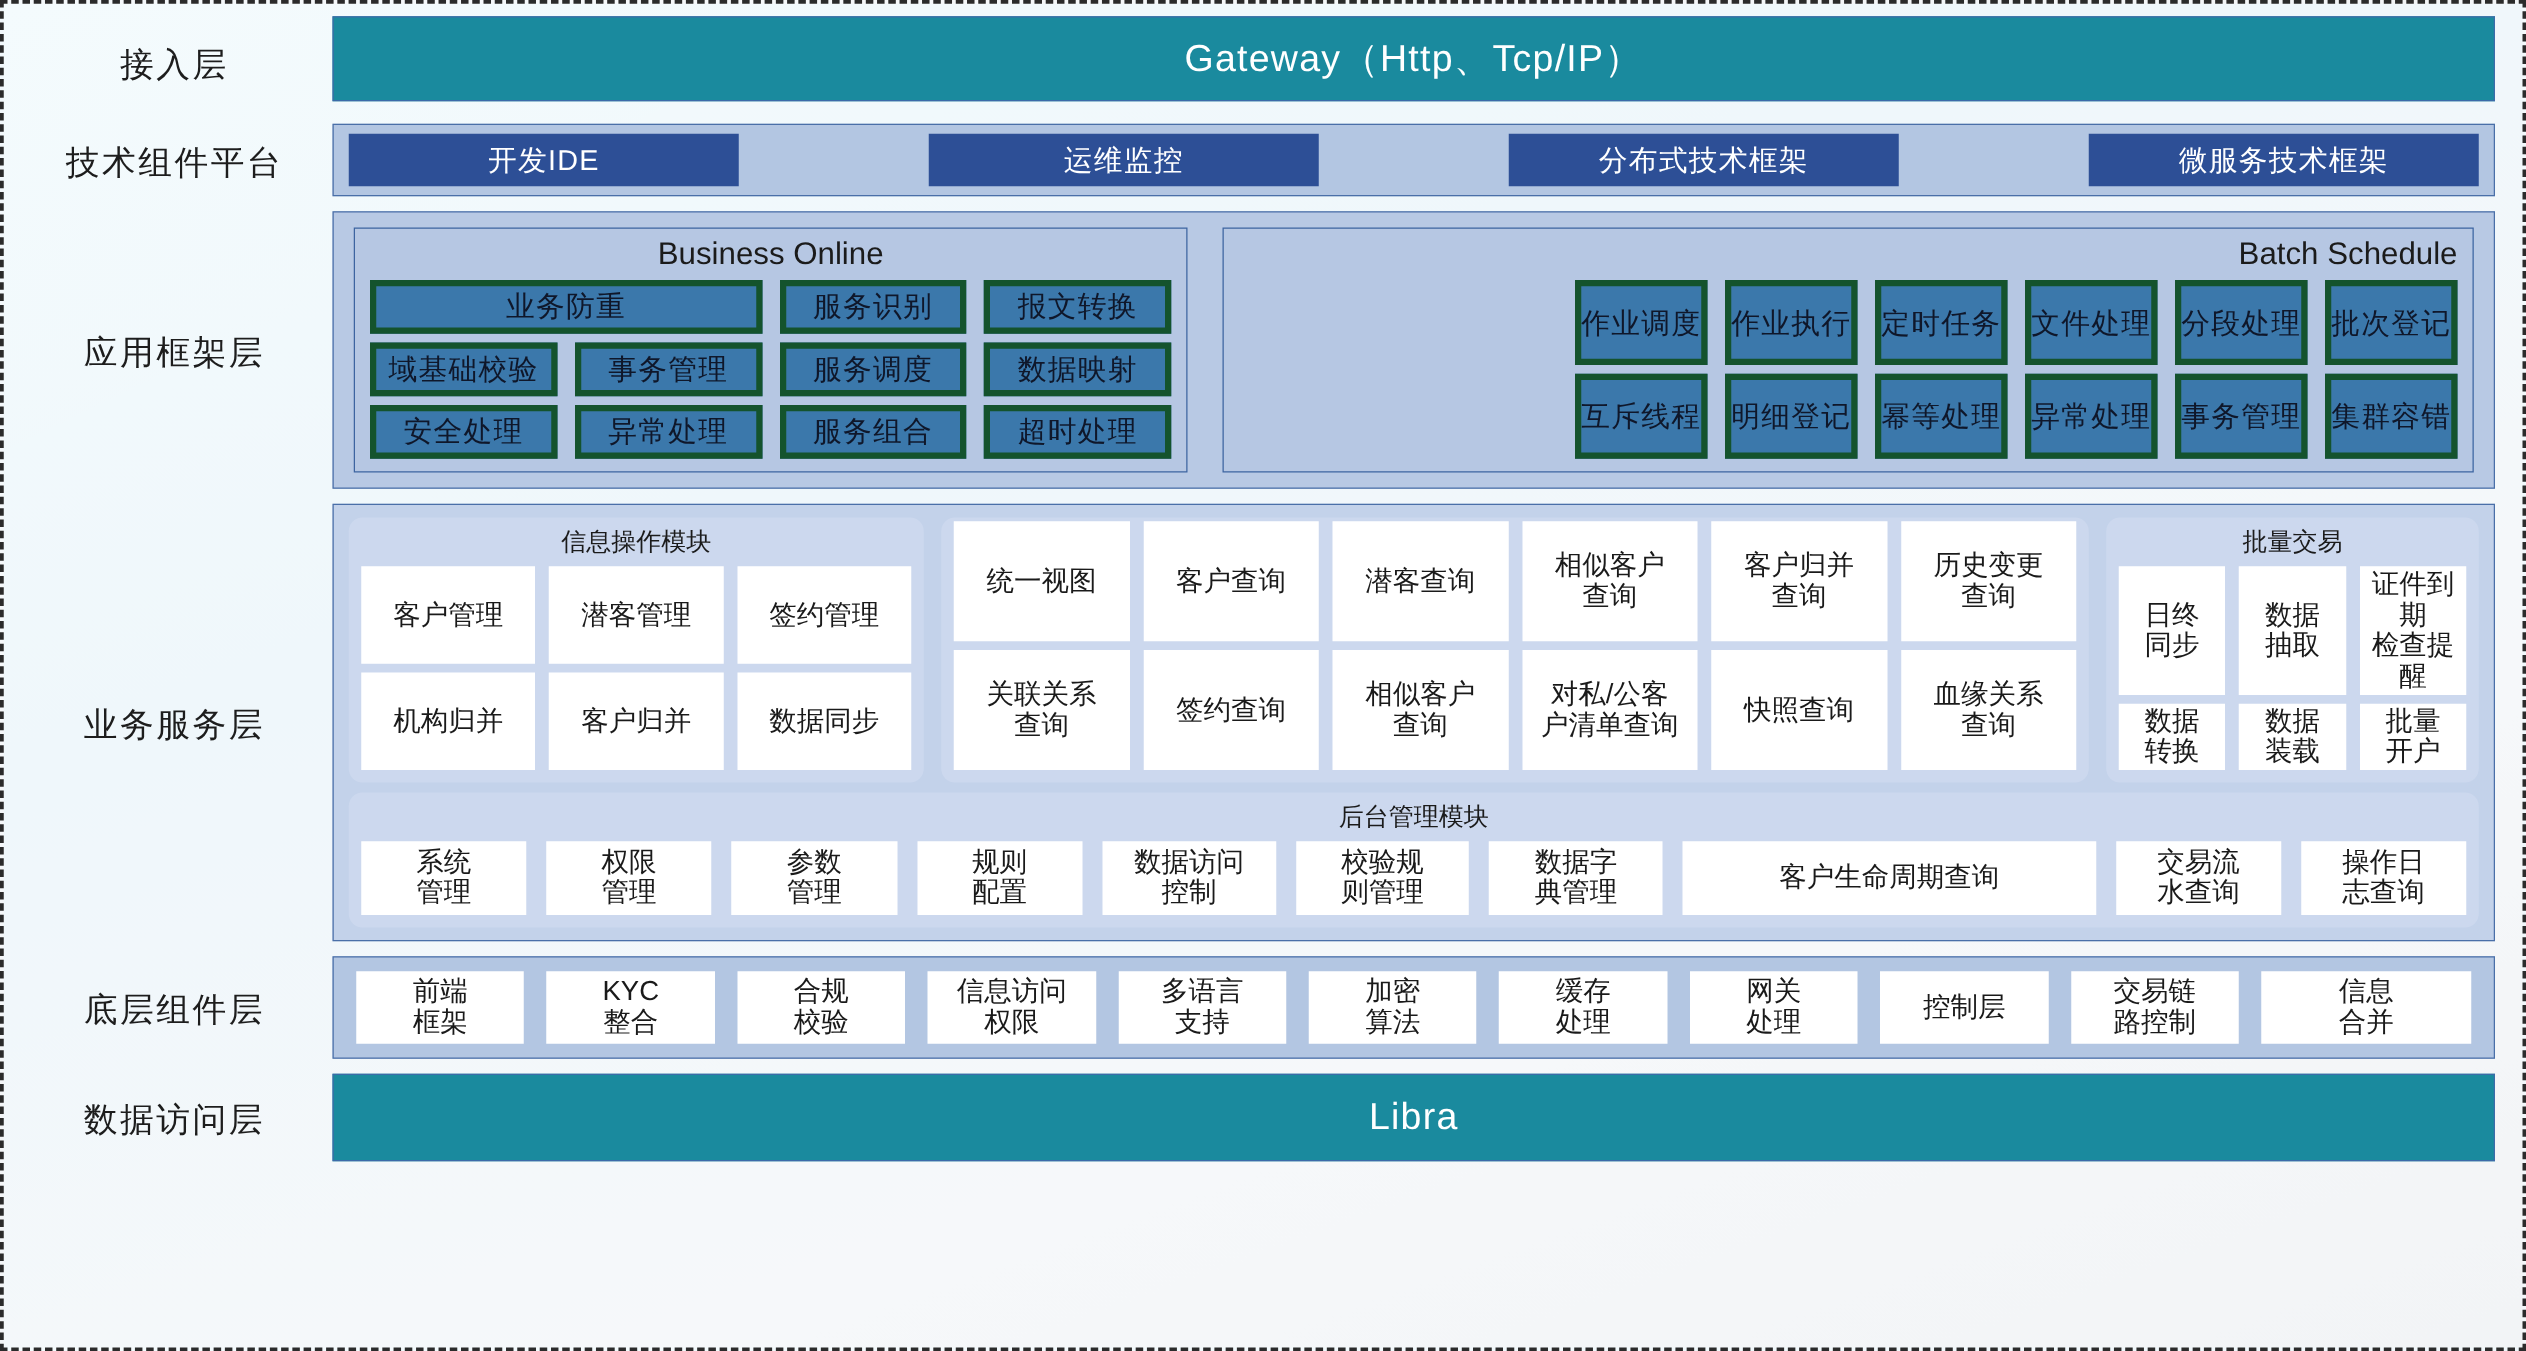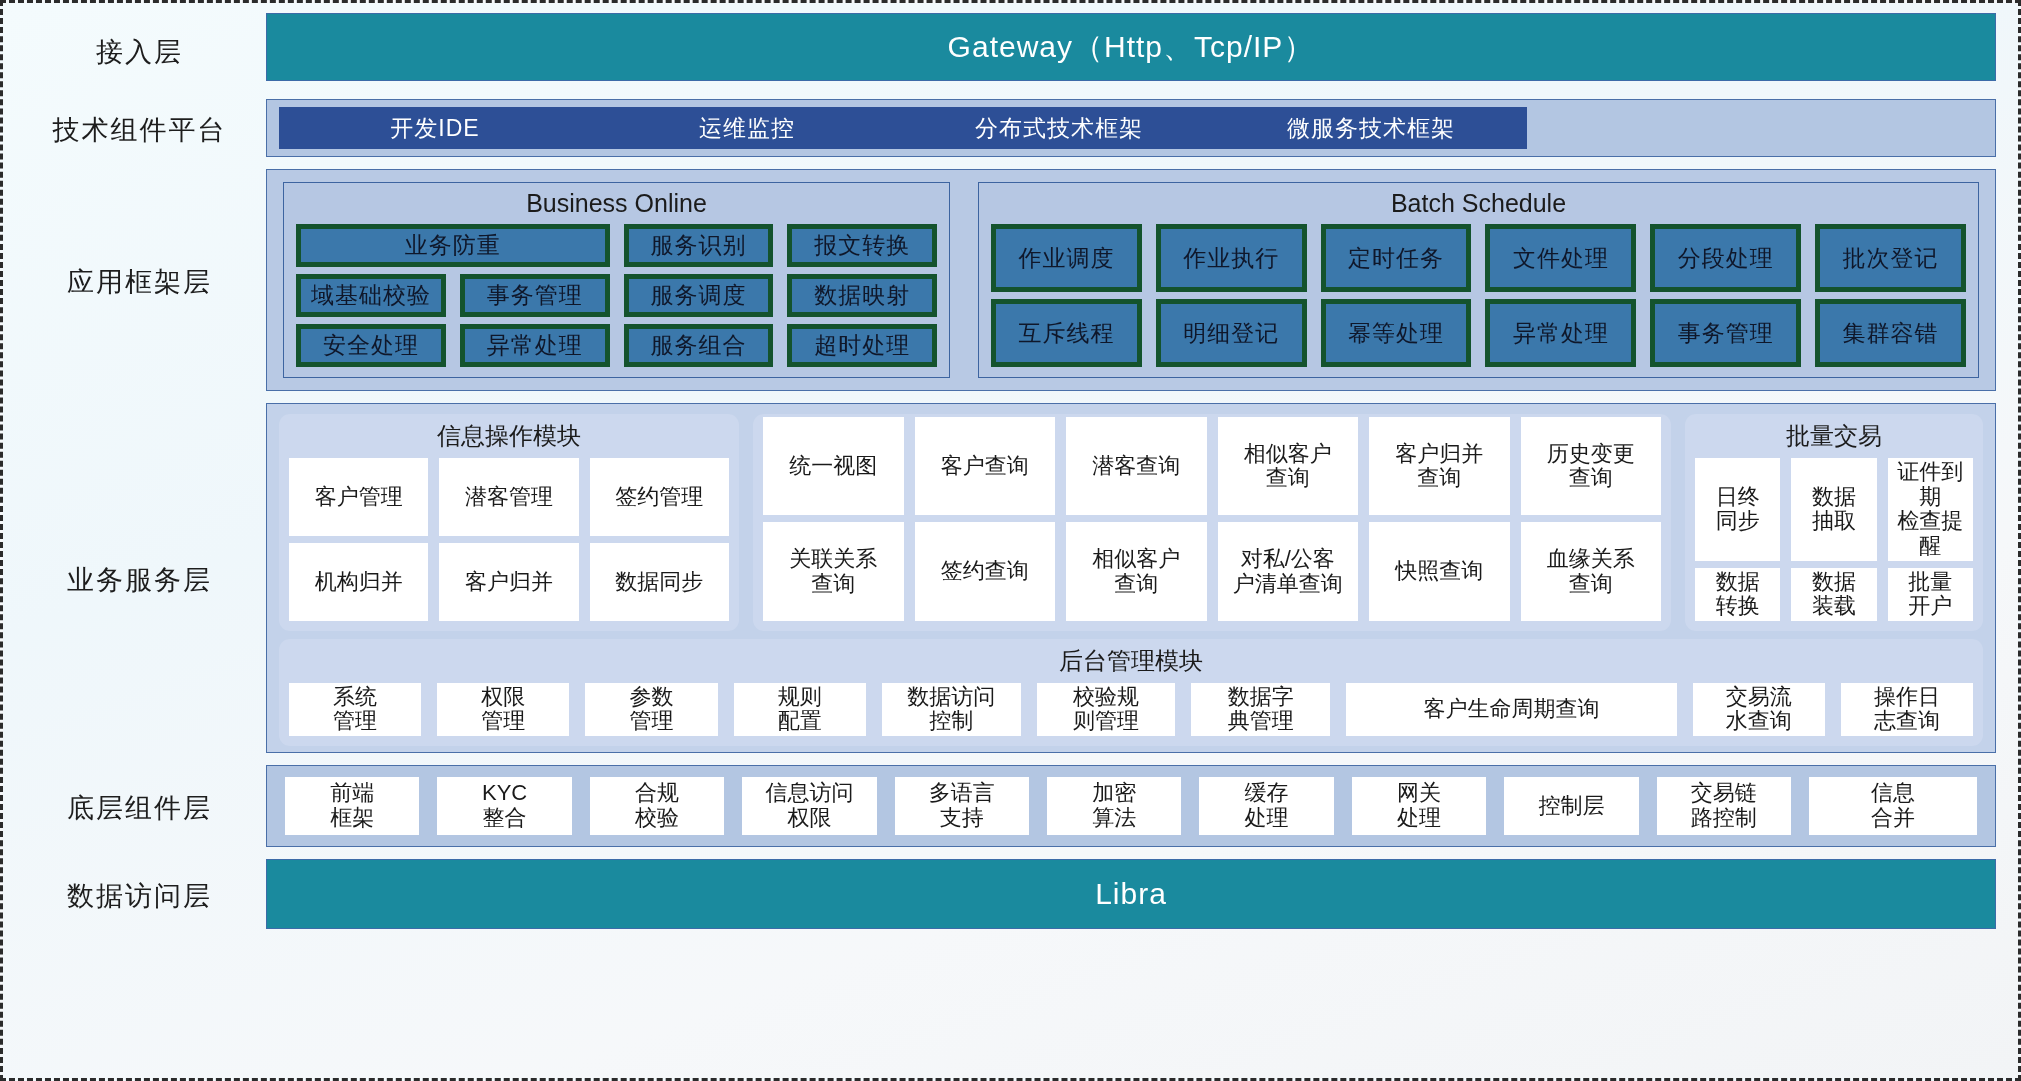--- a/index.html
+++ b/index.html
@@ -54,21 +54,21 @@
   
   .band {
     flex: 1;
     background: #b3c6e2;
     border: 1px solid #4a6fa8;
     display: flex;
     align-items: center;
     padding: 9px 12px;
     gap: 0;
   }
-  .tech-band { height: 58px; justify-content: flex-start; }
+  .tech-band { height: 58px; justify-content: space-between; }
   .tech-chip {
     background: #2d4f96;
     color: #ffffff;
     font-size: 23px;
     height: 42px;
     width: 312px;
     display: flex;
     align-items: center;
     justify-content: center;
     letter-spacing: 1px;
@@ -109,21 +109,21 @@
     background: #3b78ab;
     border: 5px solid #14532d;
     color: #0f172a;
     font-size: 23px;
     display: flex;
     align-items: center;
     justify-content: center;
     letter-spacing: 1px;
   }
   .bo-panel { flex: 0 0 667px; }
-  .bs-panel { flex: 1 1 auto; }
+  .bs-panel { flex: 1 1 auto; align-items: flex-end; }
 
   
   .biz-band {
     flex: 1;
     background: #c3d2ea;
     border: 1px solid #4a6fa8;
     display: flex;
     flex-direction: column;
     gap: 8px;
     padding: 10px 12px;
@@ -132,21 +132,21 @@
   .biz-top { display: flex; gap: 14px; flex: 0 0 188px; }
   .mod {
     background: #ccd8ee;
     border-radius: 11px;
     padding: 3px 10px 10px 10px;
     display: flex;
     flex-direction: column;
   }
   .mod-title {
     text-align: center;
-    font-size: 24px;
+    font-size: 20px;
     color: #1b1b1b;
     padding: 3px 0 6px 0;
   }
   .mod-grid { display: grid; gap: 7px 11px; flex: 1; }
   .tile-white {
     background: #ffffff;
     color: #1a1a1a;
     font-size: 22px;
     display: flex;
     align-items: center;

